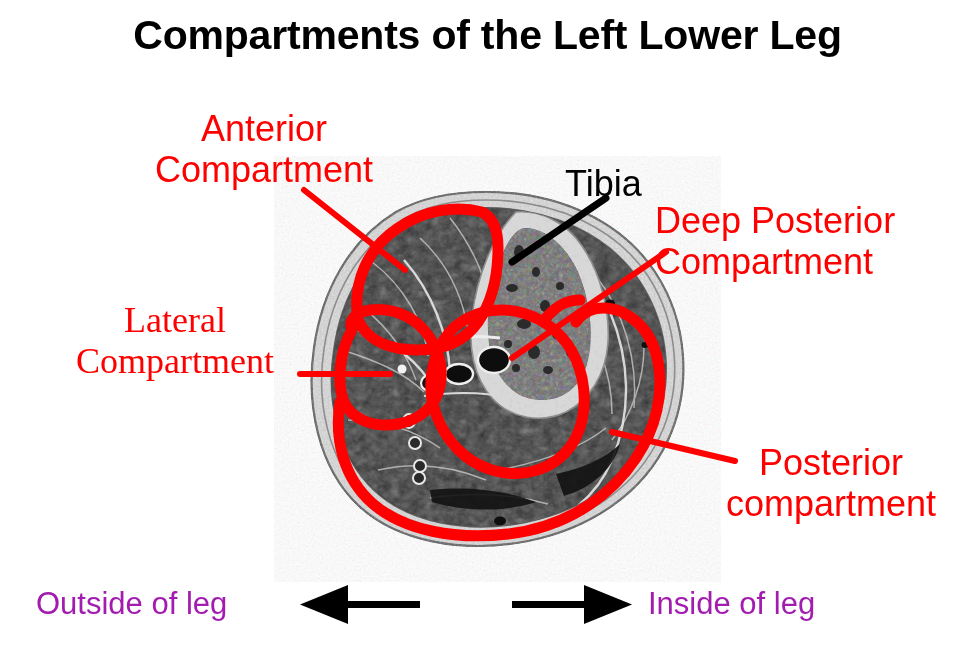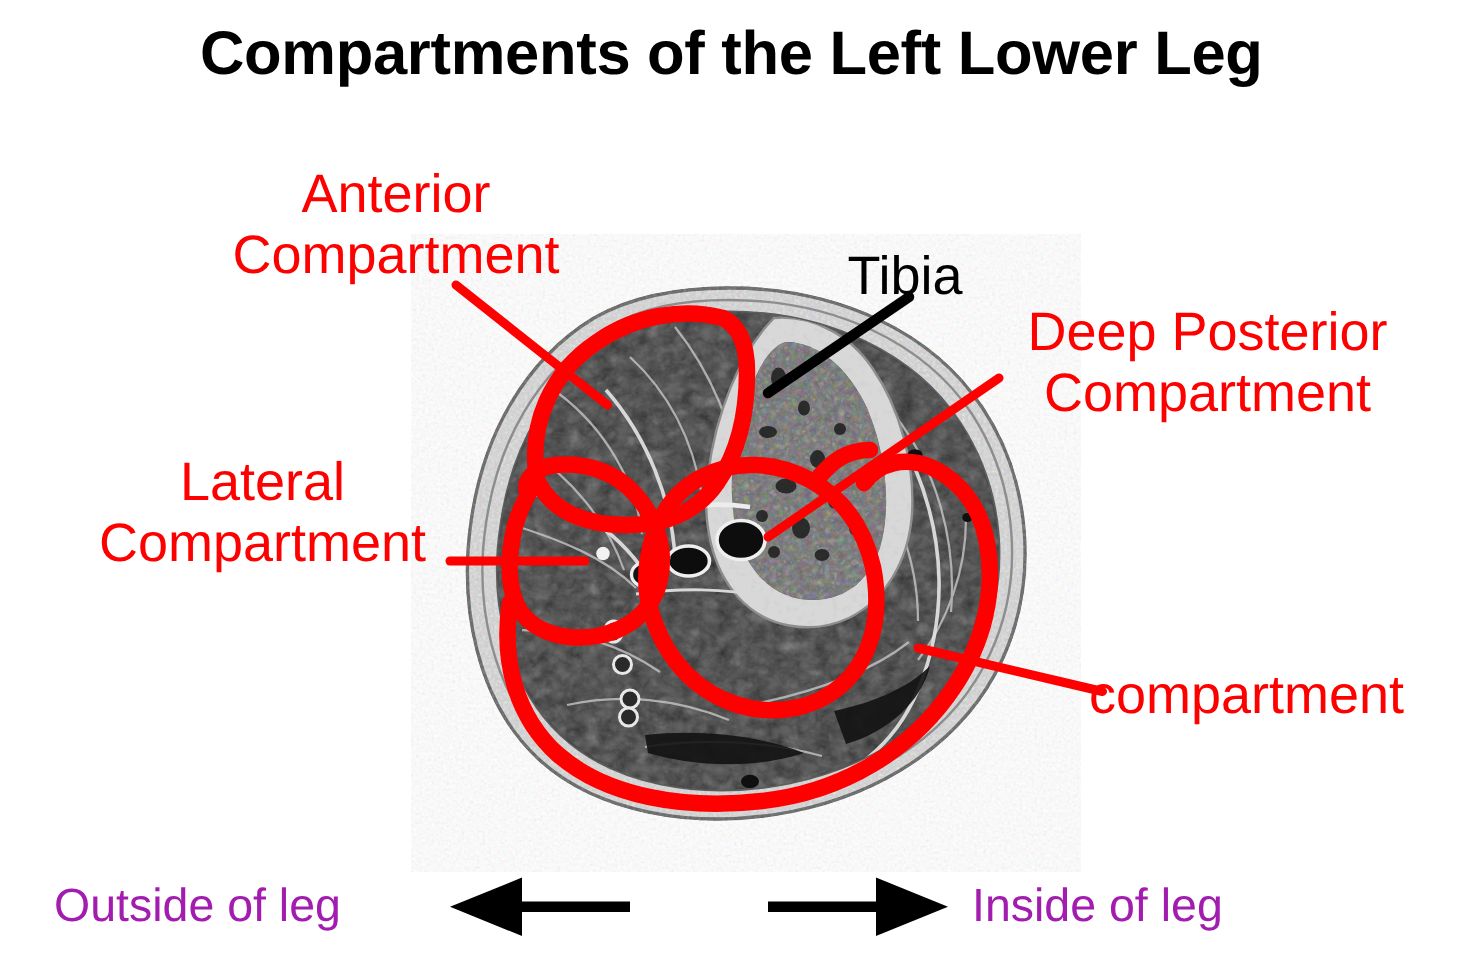--- a/index.html
+++ b/index.html
@@ -13,23 +13,23 @@
   .title{
     position:absolute;left:0;top:12px;width:975px;text-align:center;
     font-size:41px;font-weight:bold;color:#000000;letter-spacing:-0.2px;
     white-space:nowrap;
   }
 
   .lbl{position:absolute;color:#ff0000;font-size:36px;line-height:1.14;white-space:nowrap;}
   .lbl.blk{color:#000000;}
 
   #lbl-anterior{left:128px;top:108px;width:272px;text-align:center;}
-  #lbl-lateral{left:44px;top:300px;width:262px;text-align:center;}
+  #lbl-lateral{left:44px;top:300px;width:262px;text-align:center;font-family:Liberation Serif, serif;}
   #lbl-tibia{left:565px;top:163px;width:110px;text-align:left;}
-  #lbl-deep-post{left:655px;top:200px;width:300px;text-align:center;}
+  #lbl-deep-post{left:655px;top:200px;width:300px;}
   #lbl-posterior{left:700px;top:442px;width:262px;text-align:center;}
 
   .foot{position:absolute;top:586px;font-size:31px;color:#a21caf;white-space:nowrap;}
   #foot-out{left:36px;}
   #foot-in{left:648px;}
 
   svg{display:block;}
   #anat{position:absolute;left:0;top:0;width:975px;height:646px;pointer-events:none;}
 </style>
 </head>
@@ -267,19 +267,20 @@
   <div class="lbl blk" id="lbl-tibia">
     <div>Tibia</div>
   </div>
 
   <div class="lbl" id="lbl-deep-post">
     <div>Deep Posterior</div>
     <div>Compartment</div>
   </div>
 
   <div class="lbl" id="lbl-posterior">
+    <div>Posterior</div>
     <div>compartment</div>
   </div>
 
   <div class="foot" id="foot-out">Outside of leg</div>
   <div class="foot" id="foot-in">Inside of leg</div>
 
 </div>
 
 </body></html>

